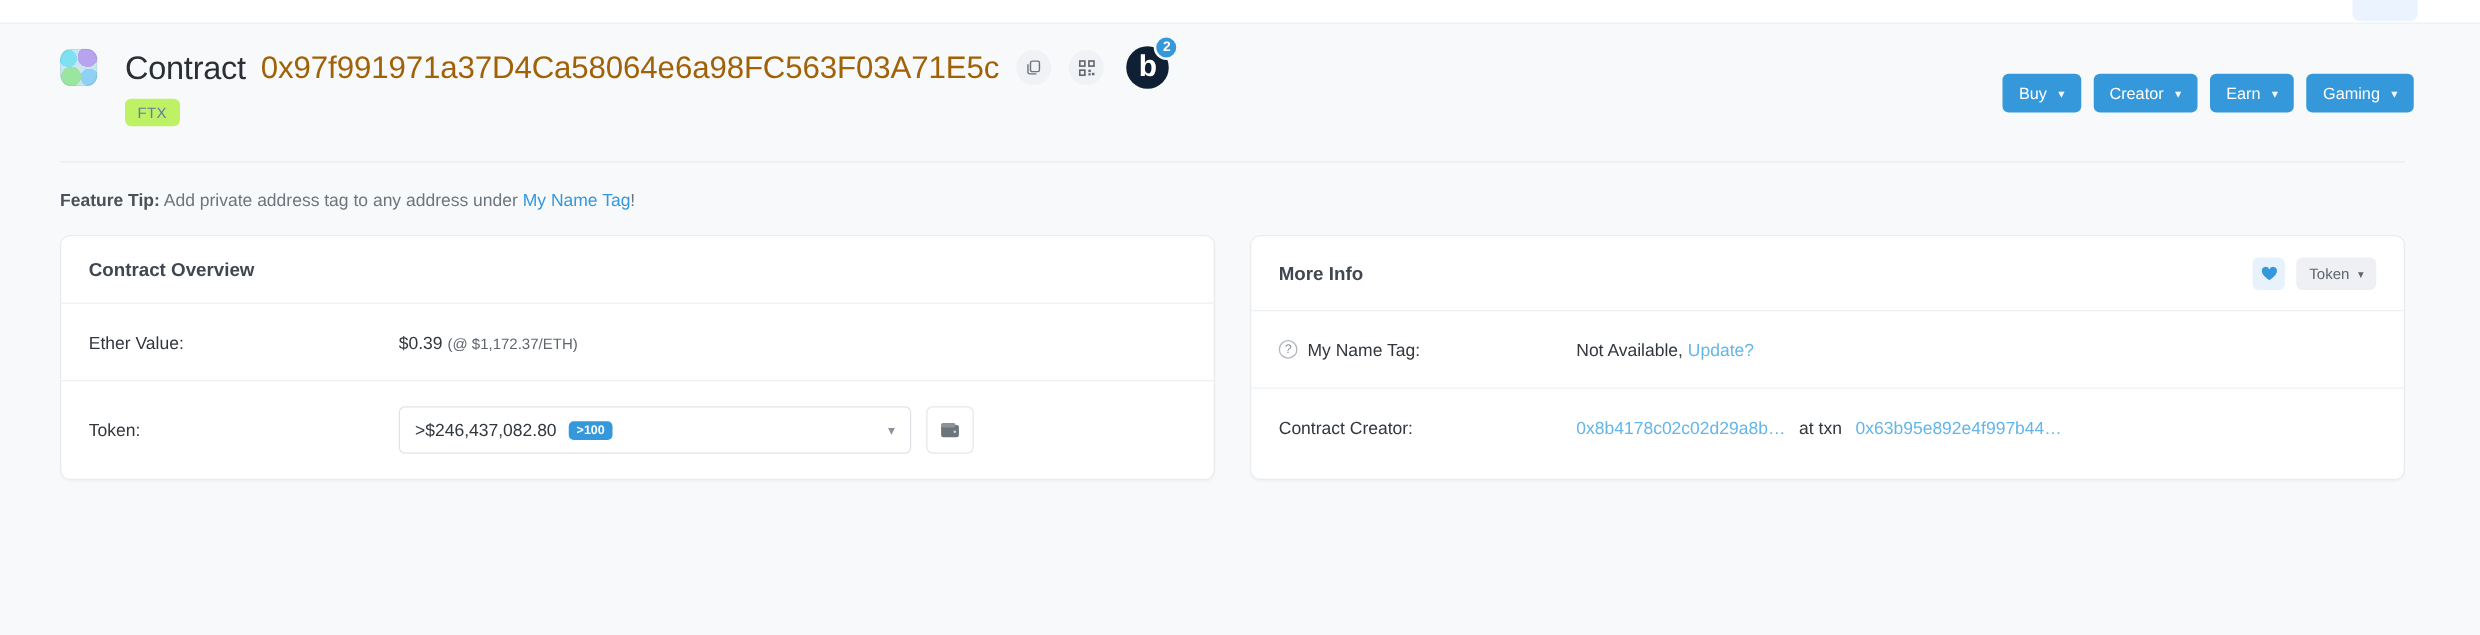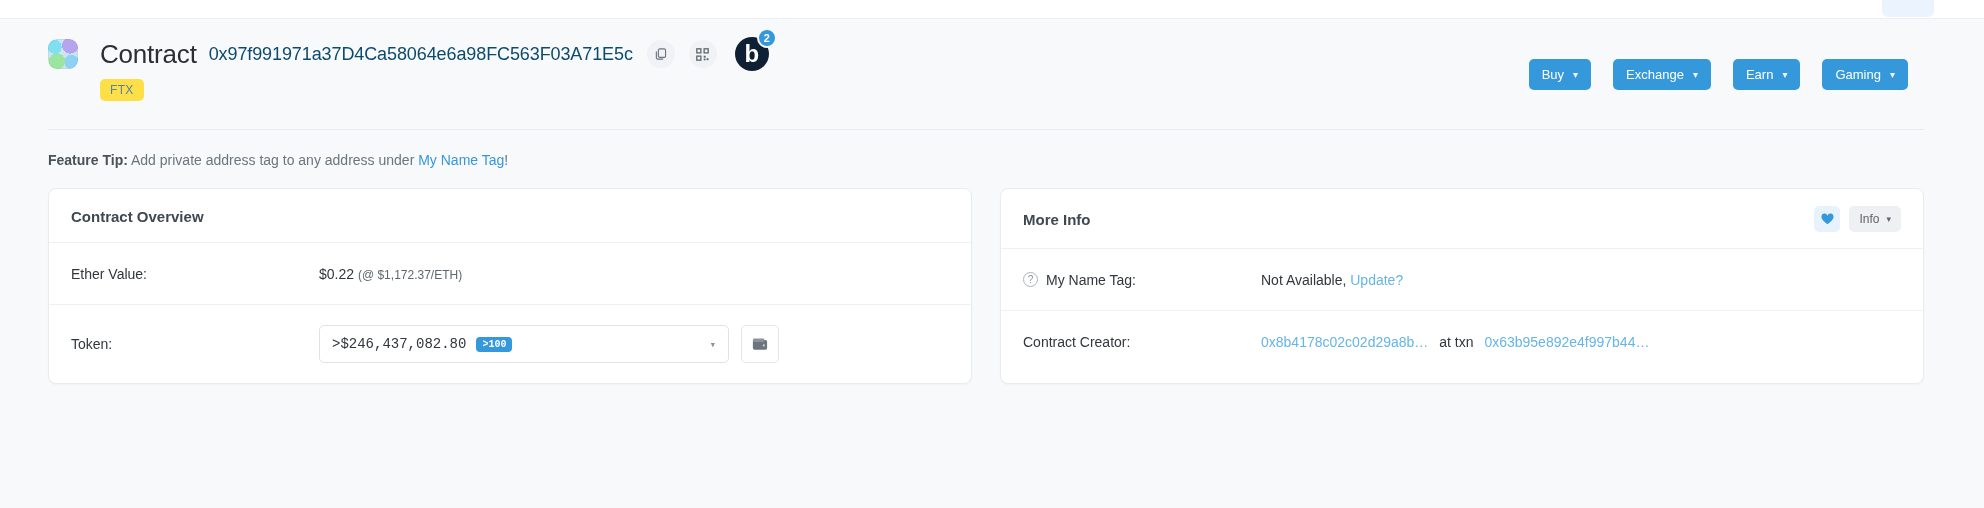--- a/index.html
+++ b/index.html
@@ -31,21 +31,21 @@
       radial-gradient(circle at 30% 74%, #9ae6a0 0 8px, transparent 8px),
       radial-gradient(circle at 78% 76%, #8fd0f5 0 7px, transparent 7px),
       linear-gradient(135deg,#c8e8f7 0%,#cfe3f6 50%,#bfe8d8 100%);
     box-shadow: inset 0 0 0 1px rgba(0,0,0,.05);
   }
   .title-text {
     font-size: 26px; font-weight: 400; color: #2b2f33; letter-spacing: -.2px;
     margin-left: 22px;
   }
   .addr {
-    font-size: 18px; color: #0c4a6e; margin-left: 12px; letter-spacing: -.1px;
+    font-size: 25px; color: #a16207; margin-left: 12px; letter-spacing: -.1px;
   }
   .icon-btn {
     width: 28px; height: 28px; border-radius: 50%; background: #f0f2f5;
     display: inline-flex; align-items: center; justify-content: center;
     margin-left: 14px; cursor: pointer; flex: 0 0 auto;
   }
   .icon-btn:first-of-type { margin-left: 22px; }
   .blue-logo {
     position: relative; width: 34px; height: 34px; border-radius: 50%;
     background: #0f2034; margin-left: 18px; flex: 0 0 auto;
@@ -55,26 +55,26 @@
   }
   .blue-logo .count {
     position: absolute; top: -9px; right: -8px;
     width: 20px; height: 20px; border-radius: 50%;
     background: #3498db; color: #fff; font-size: 11px; font-weight: 700;
     display: flex; align-items: center; justify-content: center;
     border: 2px solid #f8f9fa;
   }
   .tag-row { margin-top: 8px; margin-left: 52px; }
   .ftx-tag {
-    display: inline-block; background: #fde047; color: #5b7fa6;
+    display: inline-block; background: #bef264; color: #5b7fa6;
     font-size: 12px; padding: 4px 10px; border-radius: 5px; letter-spacing: .3px;
   }
 
   .nav-buttons {
-    position: absolute; right: 76px; top: 40px; display: flex; gap: 22px;
+    position: absolute; right: 53px; top: 40px; display: flex; gap: 10px;
   }
   .nav-btn {
     background: #3498db; color: #fff; border: none; border-radius: 5px;
     font-size: 13px; padding: 8px 13px; cursor: pointer;
     display: inline-flex; align-items: center; gap: 9px;
     font-family: "Liberation Sans", sans-serif;
   }
   .nav-btn .cv { font-size: 10px; opacity: .95; }
 
   .divider { height: 1px; background: #e7eaee; margin: 0 60px 0 48px; }
@@ -129,21 +129,21 @@
   .row-value a { color: #64b5e8; text-decoration: none; }
 
   
   .ov .row-label { width: 248px; }
   .mi .row-label { width: 238px; }
 
   .token-row { min-height: 78px; align-items: center; }
   .token-field {
     width: 410px; height: 38px; border: 1px solid #dfe3e8; border-radius: 5px;
     background: #fff; display: flex; align-items: center; justify-content: space-between;
-    padding: 0 12px; cursor: pointer; font-family: Liberation Mono, monospace;
+    padding: 0 12px; cursor: pointer;
   }
   .token-left { display: flex; align-items: center; gap: 10px; }
   .token-amount { font-size: 14px; color: #31373d; }
   .token-badge {
     background: #3498db; color: #fff; font-size: 10px; font-weight: 700;
     padding: 2px 6px; border-radius: 4px;
   }
   .chev-sm { color: #8b9299; font-size: 11px; }
   .wallet-btn {
     width: 38px; height: 38px; margin-left: 12px; border-radius: 5px;
@@ -194,21 +194,21 @@
     <div class="tag-row">
       <span class="ftx-tag">FTX</span>
     </div>
 
     <div class="nav-buttons">
       <button class="nav-btn">
         <span>Buy</span>
         <span class="cv">▾</span>
       </button>
       <button class="nav-btn">
-        <span>Exchange</span>
+        <span>Creator</span>
         <span class="cv">▾</span>
       </button>
       <button class="nav-btn">
         <span>Earn</span>
         <span class="cv">▾</span>
       </button>
       <button class="nav-btn">
         <span>Gaming</span>
         <span class="cv">▾</span>
       </button>
@@ -227,21 +227,21 @@
 
     <div class="card ov">
       <div class="card-head">
         <div class="card-title">Contract Overview</div>
       </div>
 
 
       <div class="row">
         <div class="row-label">Ether Value:</div>
         <div class="row-value">
-          <span>$0.22</span>
+          <span>$0.39</span>
           <span class="muted">(@ $1,172.37/ETH)</span>
         </div>
       </div>
 
       <div class="row token-row">
         <div class="row-label">Token:</div>
         <div class="row-value" style="display:flex;align-items:center;">
           <div class="token-field">
             <div class="token-left">
               <span class="token-amount">&gt;$246,437,082.80</span>
@@ -263,21 +263,21 @@
     <div class="card mi">
       <div class="card-head">
         <div class="card-title">More Info</div>
         <div class="head-tools">
           <div class="heart-btn">
             <svg width="13" height="12" viewBox="0 0 16 14" fill="#3498db">
               <path d="M8 13.2S.6 8.6.6 4.5A3.8 3.8 0 0 1 8 2.9 3.8 3.8 0 0 1 15.4 4.5C15.4 8.6 8 13.2 8 13.2z"></path>
             </svg>
           </div>
           <button class="more-btn">
-            <span>Info</span>
+            <span>Token</span>
             <span class="cv">▾</span>
           </button>
         </div>
       </div>
 
       <div class="row">
         <div class="row-label">
           <span class="qmark">?</span>
           <span>My Name Tag:</span>
         </div>

